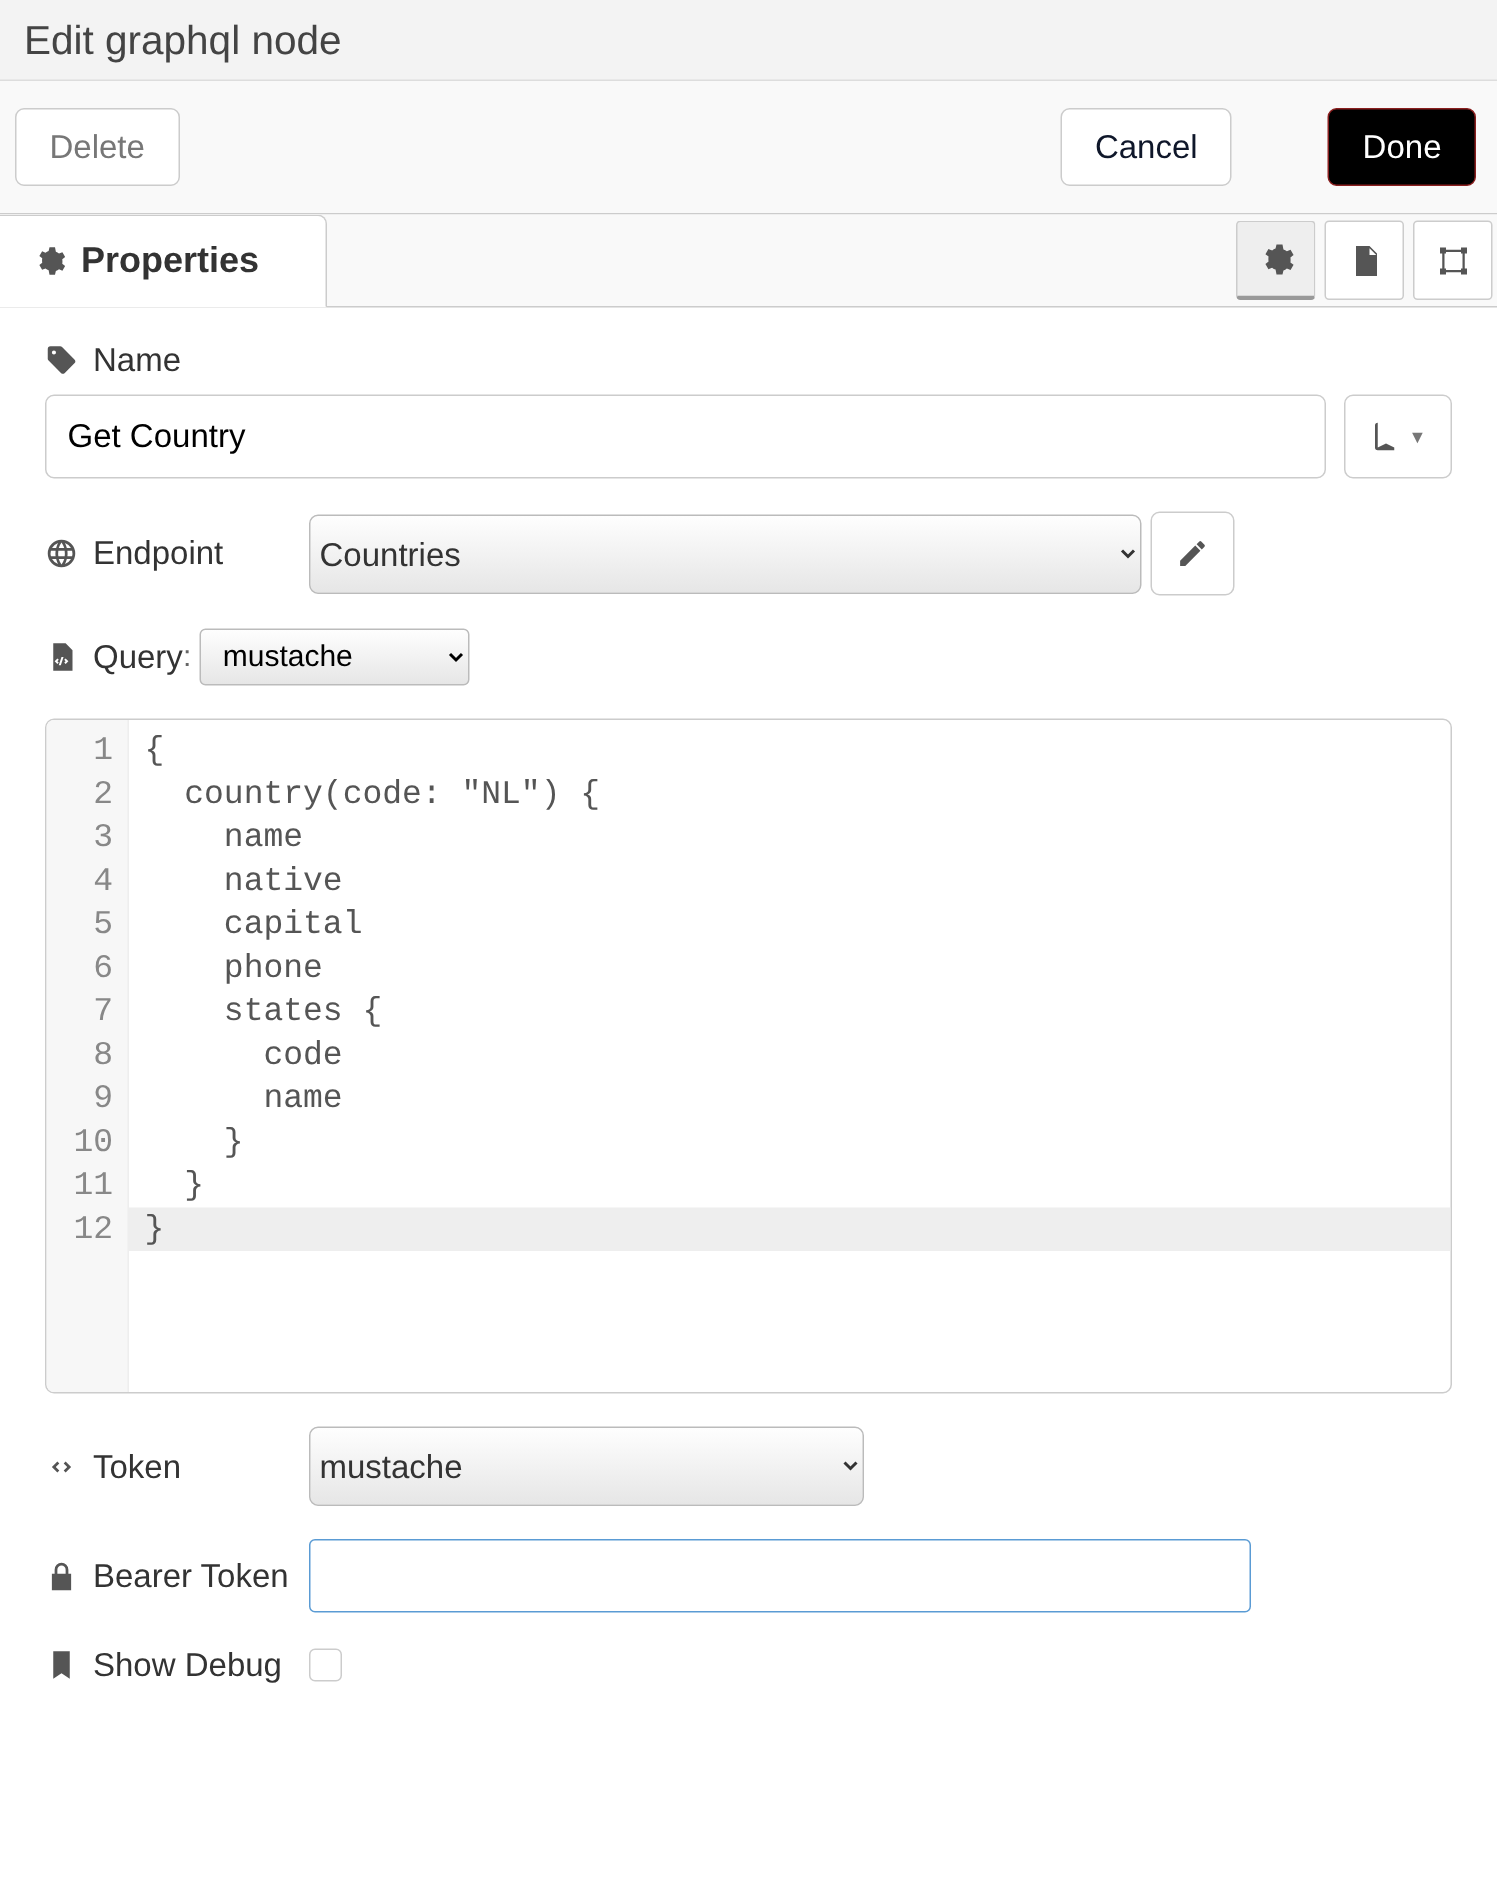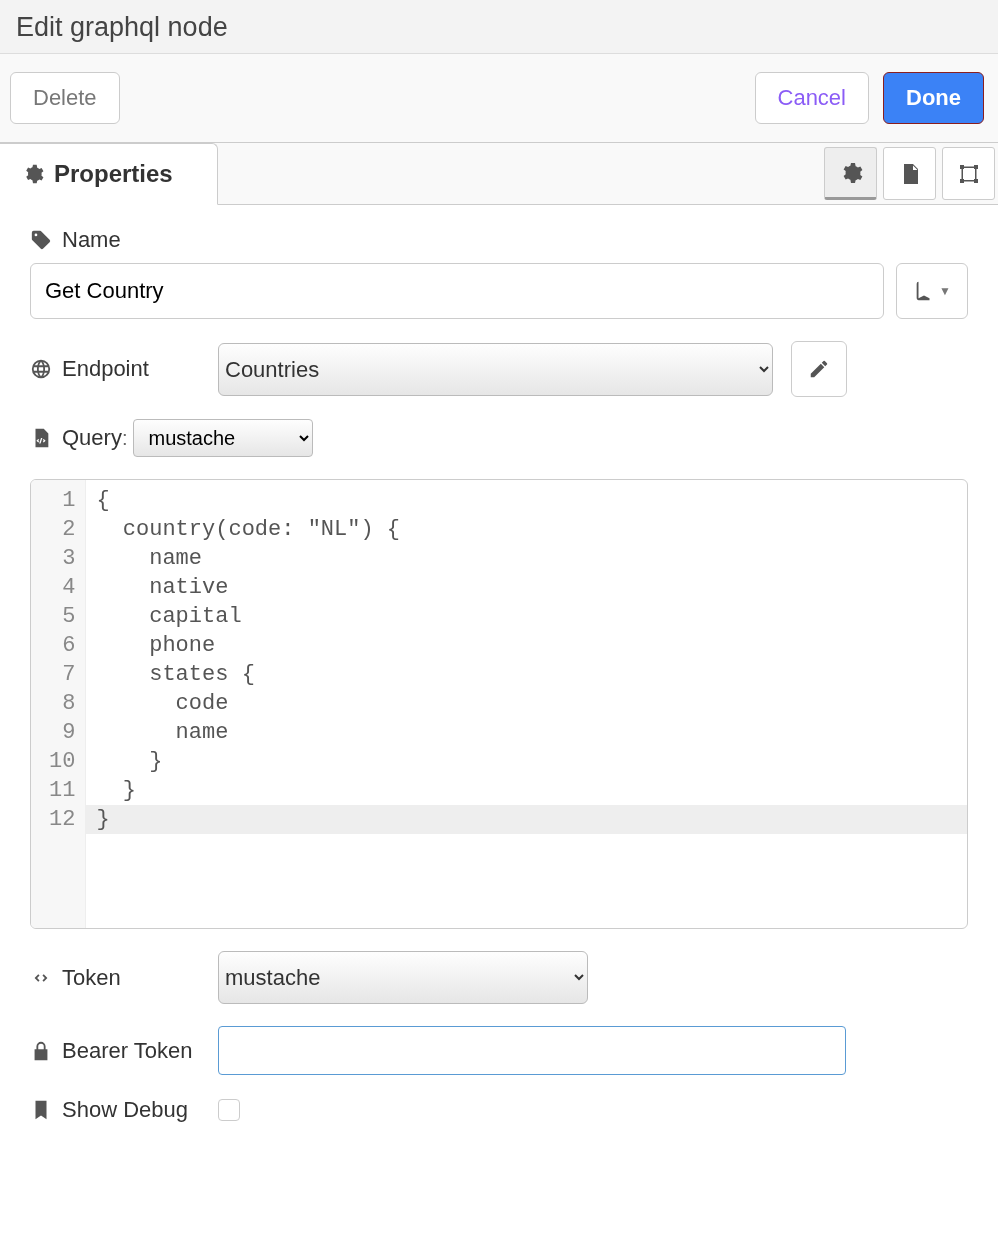--- a/index.html
+++ b/index.html
@@ -31,26 +31,27 @@
   font-size: 22px;
   padding: 12px 22px;
   border-radius: 6px;
   cursor: pointer;
   border: 1px solid #ccc;
   background: #fff;
   font-family: inherit;
   text-align: center;
 }
 .btn-delete { color: #777; }
-.btn-cancel { color: #8b5cf6; margin-right: 14px; }
+.btn-cancel { color: #0f172a; margin-right: 26px; }
 .btn-done {
-  background: #3b82f6;
+  background: #000000;
   color: #fff;
   border: 1px solid #8a1f1f;
-  font-weight: 700;
+  font-weight: 400;
+  margin-left: 38px;
 }
 .actions-right { display: flex; }
 .tabs-row {
   display: flex;
   align-items: stretch;
   border-bottom: 1px solid #ccc;
   background: #f9f9f9;
   position: relative;
   height: 62px;
 }
@@ -95,21 +96,21 @@
   display: flex;
   align-items: center;
   gap: 10px;
   font-size: 22px;
   color: #333;
   margin-bottom: 10px;
 }
 .field-row-inline {
   display: flex;
   align-items: center;
-  gap: 18px;
+  gap: 6px;
   margin-bottom: 22px;
 }
 .field-row-inline .field-label {
   margin-bottom: 0;
   min-width: 170px;
 }
 .input-text {
   width: 100%;
   font-size: 22px;
   padding: 14px 14px;

